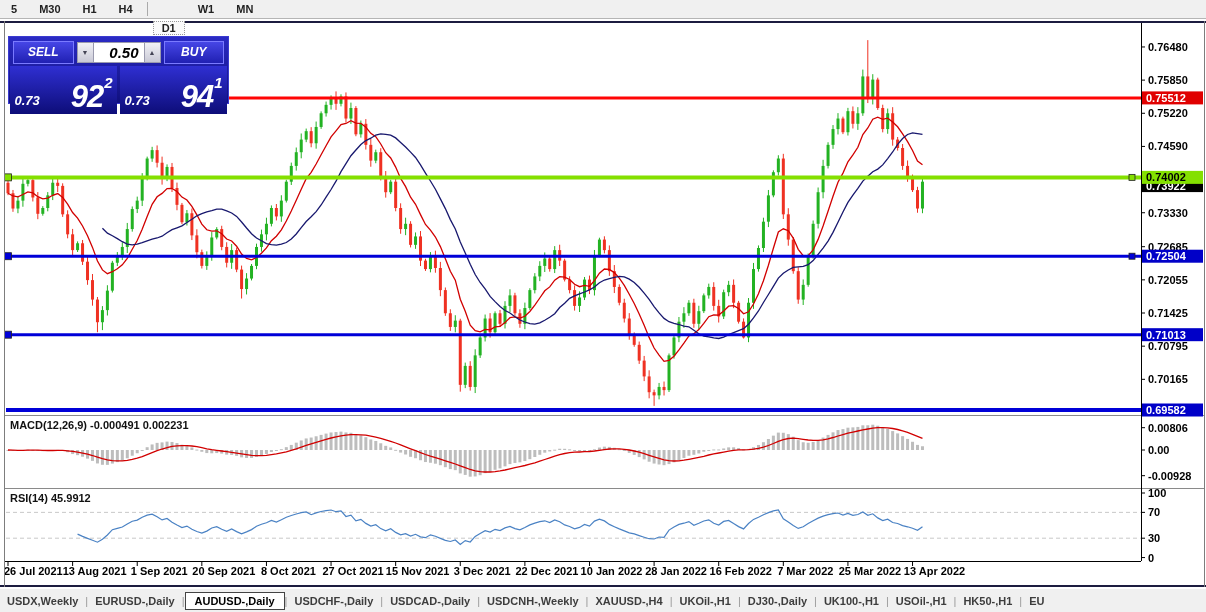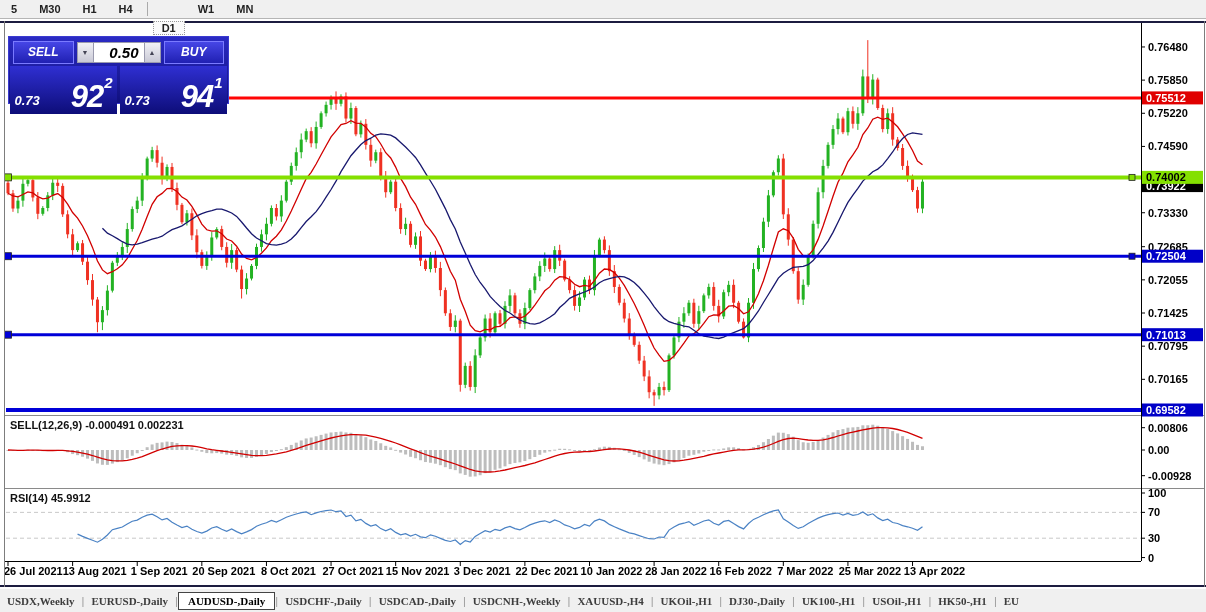--- a/index.html
+++ b/index.html
@@ -40,21 +40,21 @@
   .p-small{font-size:13px;font-weight:700;margin-right:2px;line-height:22px;}
   .p-big{font-size:31px;font-weight:700;line-height:30px;letter-spacing:-1px;margin-left:29px;}
   .p-sup{font-size:15px;font-weight:700;line-height:34px;align-self:flex-start;margin-left:1px;}
   
   .ind-label{position:absolute;z-index:10;font-size:11px;font-weight:700;color:#111;}
   #macd-label{left:10px;top:419px;}
   #rsi-label{left:10px;top:492px;}
   
   #tabbar{position:absolute;left:0;top:589px;width:1206px;height:23px;background:#f0f0f0;
     display:flex;align-items:center;z-index:30;overflow:hidden;}
-  .tab{font-size:11px;font-weight:700;color:#3d3d3d;padding:2px 7px;white-space:nowrap;cursor:pointer;font-family:Liberation Serif, serif;}
+  .tab{font-size:11px;font-weight:700;color:#3d3d3d;padding:2px 7px;white-space:nowrap;cursor:pointer;}
   .tab.active{background:#fff;border:1px solid #444;color:#000;padding:2px 9px;}
   .tab-sep{color:#999;font-size:11px;}
   #tab-arrows{position:absolute;right:2px;top:3px;display:flex;gap:4px;background:#f0f0f0;padding-left:4px;}
   .arr{font-size:8px;color:#333;cursor:pointer;line-height:16px;}
 </style>
 </head>
 <body>
 
 <div id="stage">
 
@@ -768,21 +768,21 @@
       </div>
       <div class="price-cell">
         <span class="p-small">0.73</span>
           <span class="p-big">94</span>
           <span class="p-sup">1</span>
       </div>
     </div>
   </div>
 
   <div id="macd-label" class="ind-label">
-    <span>SELL(12,26,9)</span>
+    <span>MACD(12,26,9)</span>
     <span>-0.000491</span>
     <span>0.002231</span>
   </div>
   <div id="rsi-label" class="ind-label">
     <span>RSI(14)</span>
     <span>45.9912</span>
   </div>
 
   <div id="tabbar">
       <span class="tab">USDX,Weekly</span>

